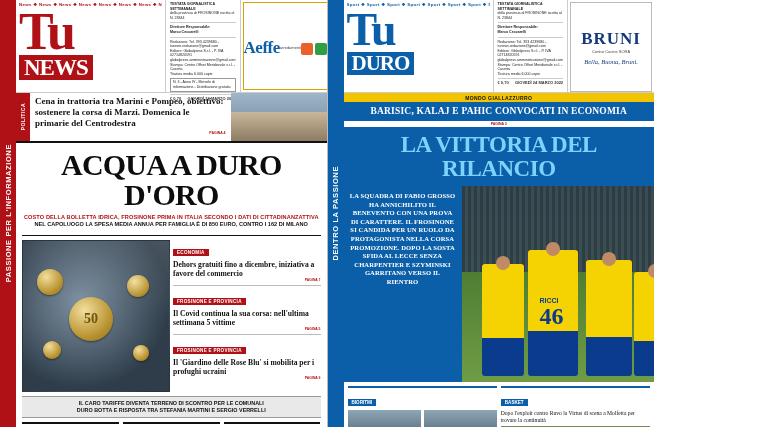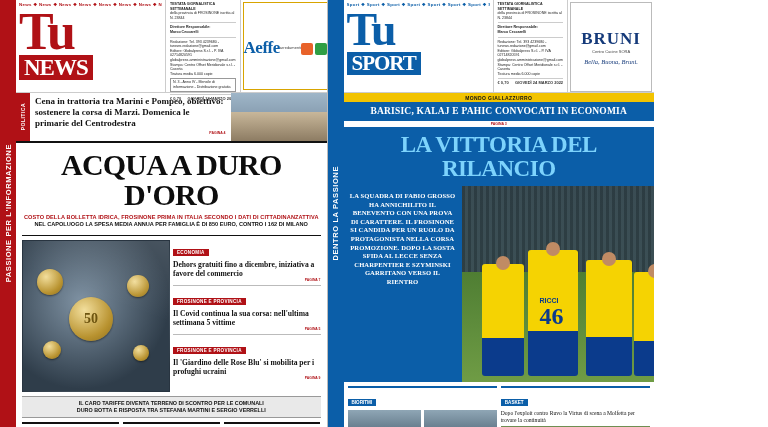--- a/index.html
+++ b/index.html
@@ -263,21 +263,21 @@
   <div class="edition right-edition">
     <div class="side-strip blue">
       <span>DENTRO LA PASSIONE</span>
     </div>
 
     <div class="content">
       <div class="masthead">
         <div class="logo-col">
           <div class="ticker" style="color:#0b5ea8">Sport ❖ Sport ❖ Sport ❖ Sport ❖ Sport ❖ Sport ❖ Sport ❖ Sport</div>
           <div class="logo-tu-blue">Tu</div>
-          <div><span class="logo-sport">SPORT</span></div>
+          <div><span class="logo-sport">DURO</span></div>
         </div>
 
         <div class="info-col">
           <div class="info-line b">TESTATA GIORNALISTICA SETTIMANALE</div>
           <div class="info-line">della provincia di FROSINONE iscritta al N. 23844</div>
           <div class="info-sep"></div>
           <div class="info-line b">Direttore Responsabile:</div>
           <div class="info-line b">Marco Ceccarelli</div>
           <div class="info-sep"></div>
           <div class="info-line">Redazione: Tel. 393 4239680 - tunews.redazione@gmail.com</div>

